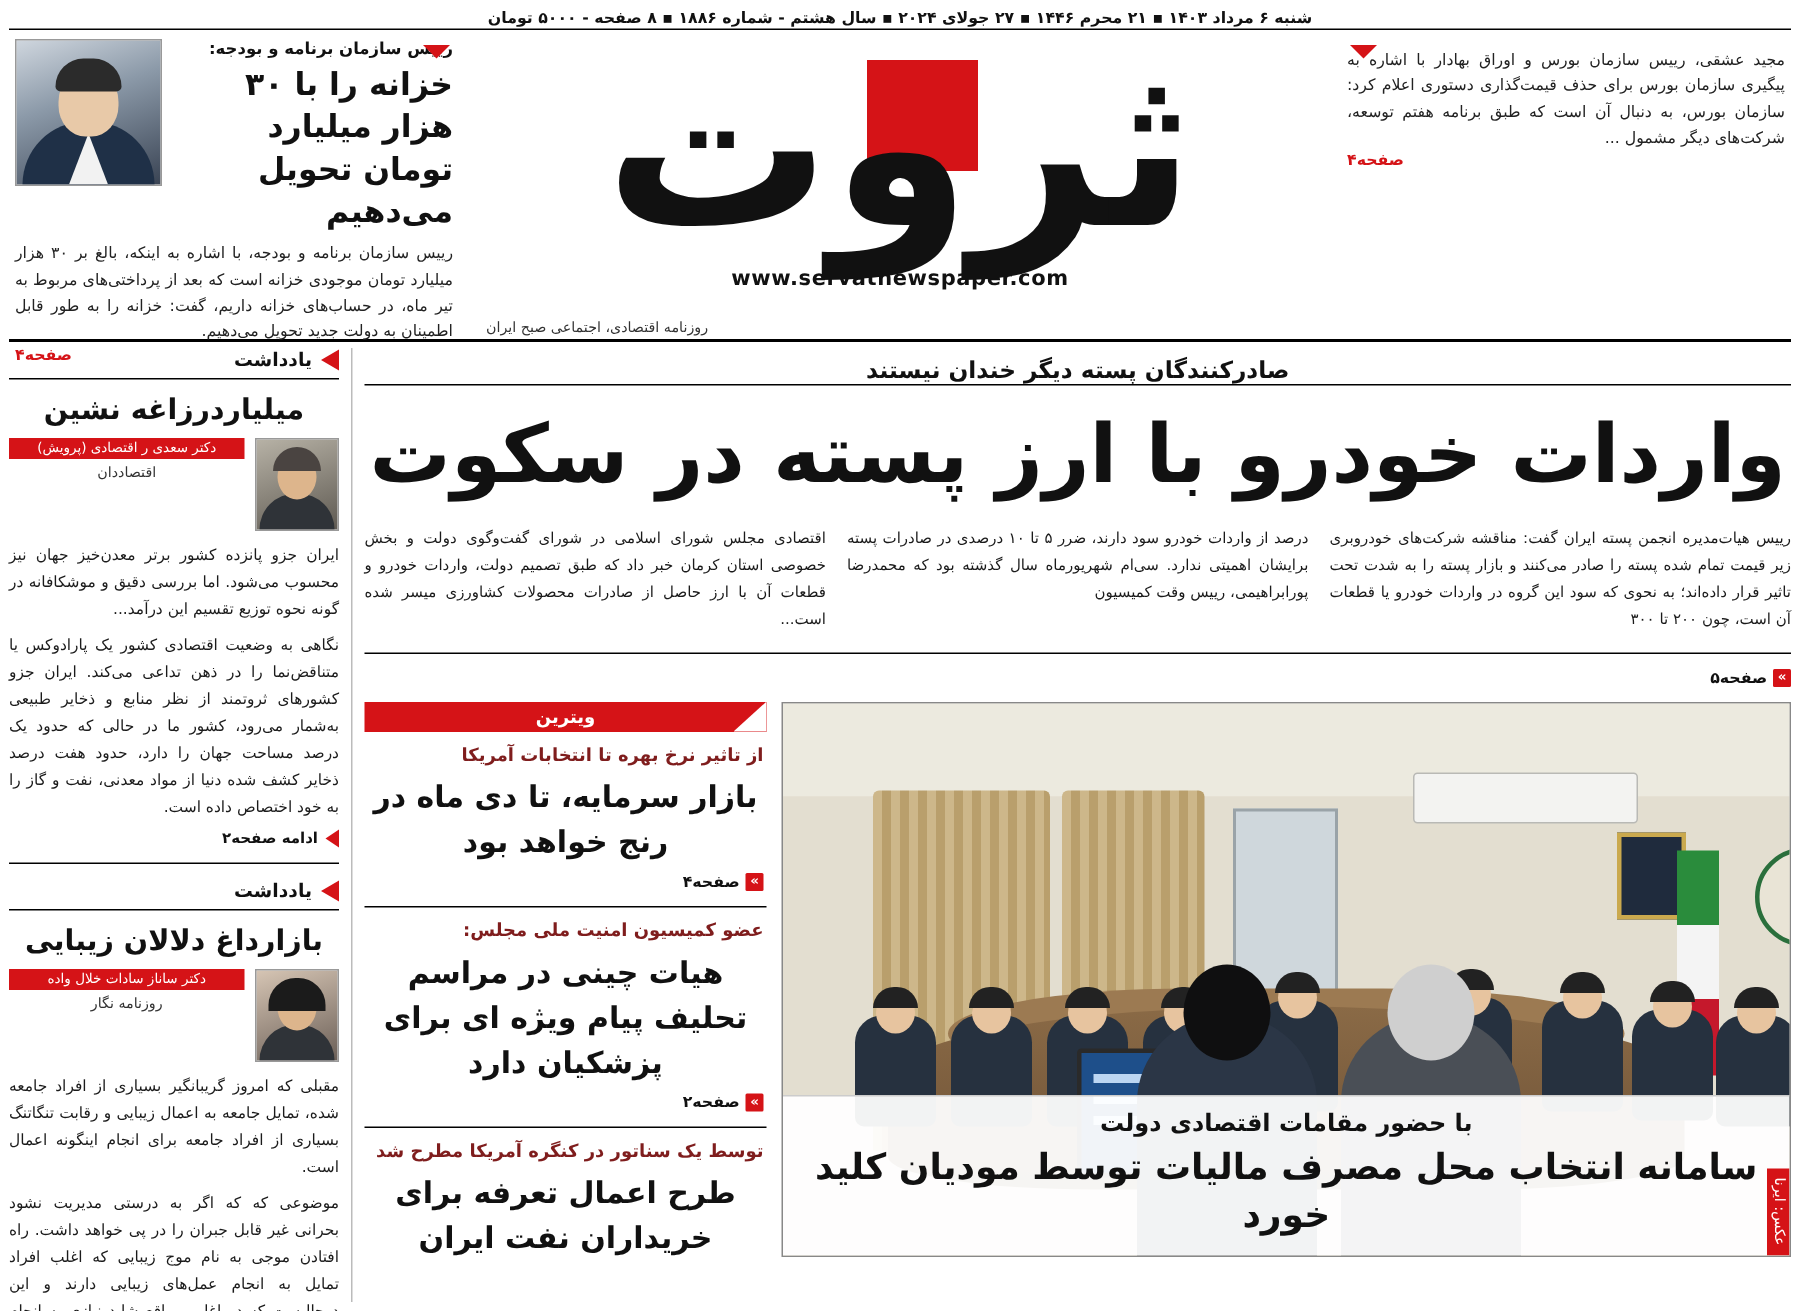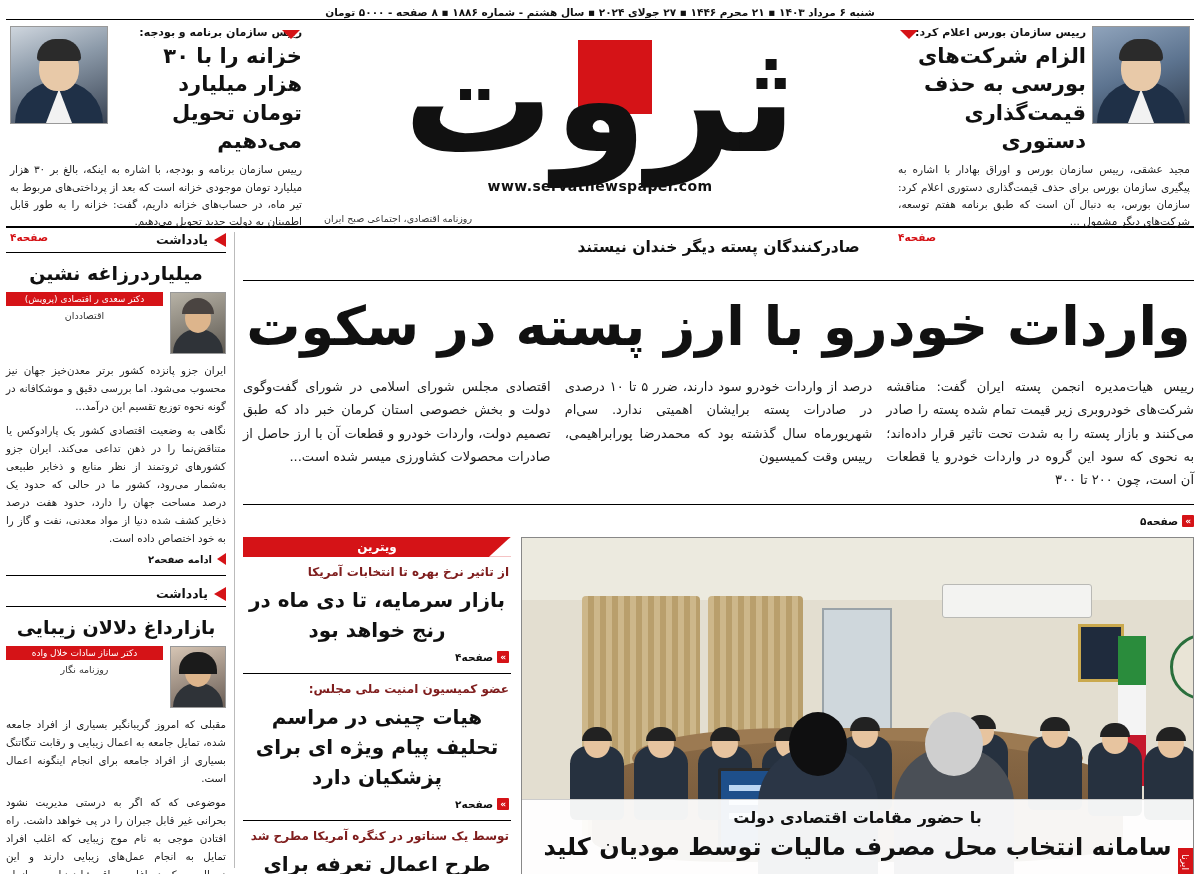--- a/index.html
+++ b/index.html
@@ -93,32 +93,32 @@
 
   
   .band {
     display: flex; flex-direction: row; height: 636px; margin-top: 4px;
   }
   .col-main { flex: 1; padding-left: 8px; border-left: 1px solid #bbb; }
   .col-side { width: 228px; padding-right: 8px; }
 
   .band-head {
     text-align: center; font-size: 15.5px; font-weight: bold;
-    padding: 6px 0 24px; border-bottom: 1px solid #000;
+    padding: 6px 0 0; border-bottom: 1px solid #000;
   }
   .lead-title {
     font-size: 54px; font-weight: bold; line-height: 1.18; text-align: center;
     margin: 14px 0 16px; letter-spacing: -1px;
   }
   .lead-cols {
     display: flex; flex-direction: row; gap: 14px;
     border-bottom: 1px solid #000; padding-bottom: 12px;
   }
   .lead-cols .c {
-    flex: 1; font-size: 13px; line-height: 1.8; text-align: justify; color: #1a1a1a;
+    flex: 1; font-size: 10px; line-height: 1.8; text-align: justify; color: #1a1a1a;
   }
 
   
   .row2 { display: flex; flex-direction: row; gap: 10px; margin-top: 10px; }
   .vitrin { width: 268px; }
   .vitrin-bar {
     background: #d51317; color: #fff; font-size: 12px; font-weight: bold;
     text-align: center; padding: 3px 0; position: relative;
   }
   .vitrin-bar .notch {
@@ -257,32 +257,20 @@
 <div class="page">
 
   <div class="topbar">
     <span class="date-line">شنبه ۶ مرداد ۱۴۰۳ ▪ ۲۱ محرم ۱۴۴۶ ▪ ۲۷ جولای ۲۰۲۴ ▪ سال هشتم - شماره ۱۸۸۶ ▪ ۸ صفحه - ۵۰۰۰ تومان</span>
   </div>
 
   <div class="masthead">
 
     <div class="mh-side right">
       <div class="arrow-box"><span class="arrow-red"></span></div>
-      <div class="side-head">
-        <div class="side-photo">
-          <div class="body-sh"></div>
-            <div class="shirt"></div>
-            <div class="face"></div>
-            <div class="hair"></div>
-        </div>
-        <div style="flex:1">
-          <div class="side-kicker">رییس سازمان بورس اعلام کرد:</div>
-          <div class="side-title">الزام شرکت‌های بورسی به حذف قیمت‌گذاری دستوری</div>
-        </div>
-      </div>
       <div class="side-body">مجید عشقی، رییس سازمان بورس و اوراق بهادار با اشاره به پیگیری سازمان بورس برای حذف قیمت‌گذاری دستوری اعلام کرد: سازمان بورس، به دنبال آن است که طبق برنامه هفتم توسعه، شرکت‌های دیگر مشمول ...</div>
       <div class="more-red" style="font-size:10.5px;text-align:left">صفحه۴</div>
     </div>
 
     <div class="mh-center">
       <div class="flag-wrap">
         <div class="flag-red"></div>
         <div class="flag-text">ثروت</div>
       </div>
       <div class="site-url">www.servatnewspaper.com</div>

